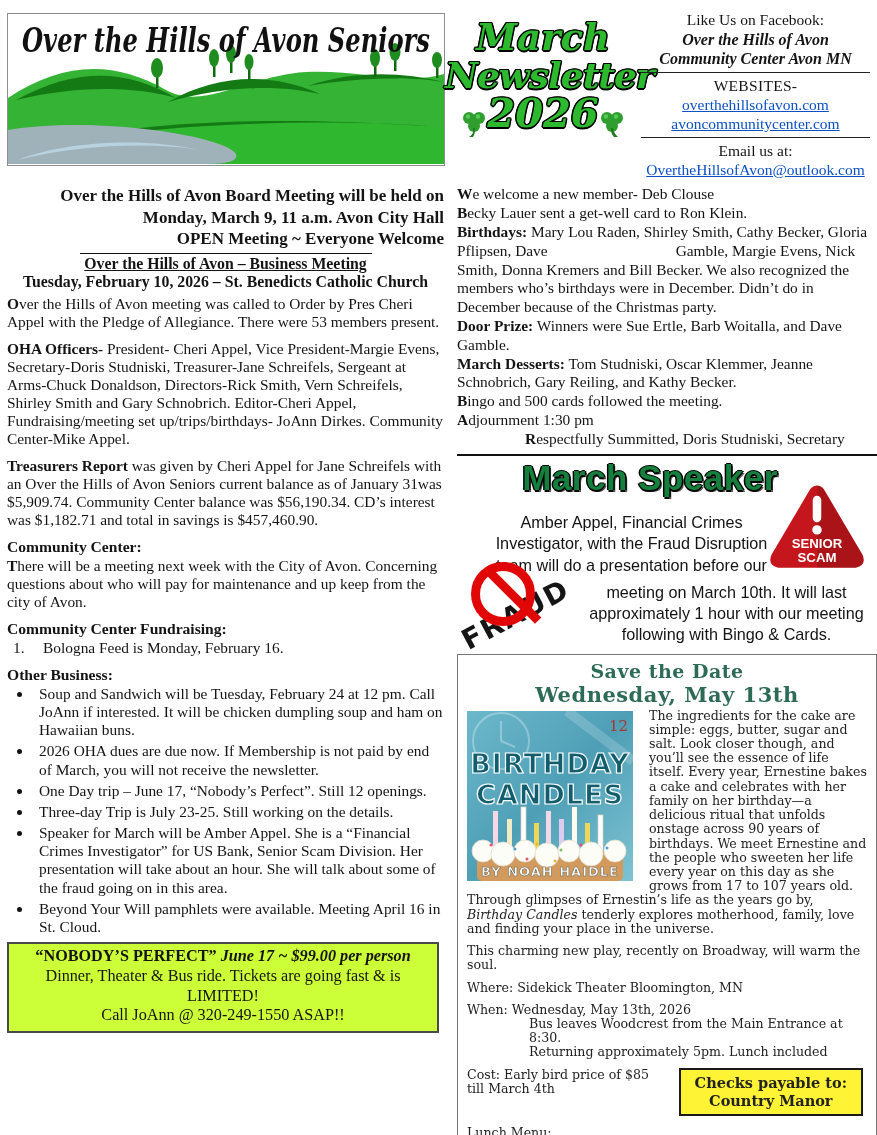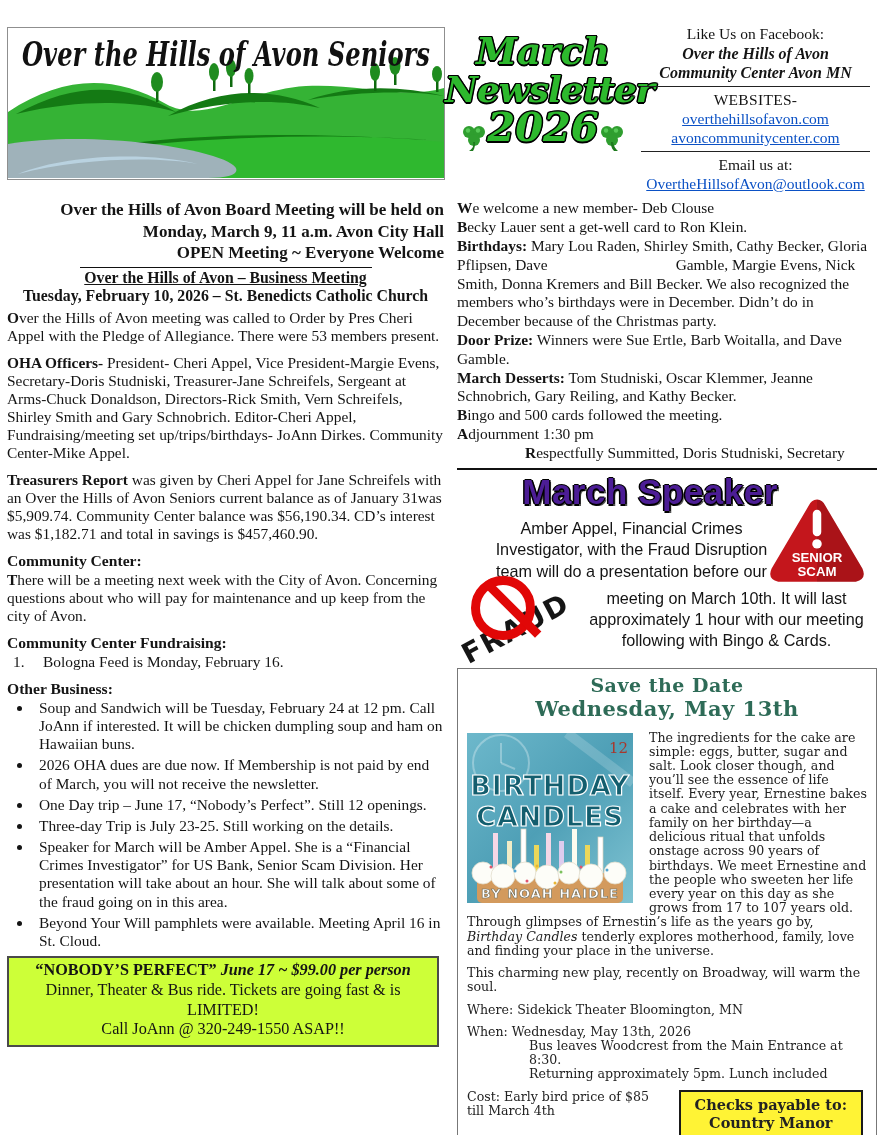--- a/index.html
+++ b/index.html
@@ -3,21 +3,21 @@
 <meta charset="utf-8">
 <style>
   * { box-sizing: border-box; margin: 0; padding: 0; }
   html,body { background:#fff; }
   body {
     width: 877px; height: 1135px;
     font-family: "Liberation Serif", serif;
     color: #141414;
     overflow: hidden;
   }
-  .page { position: relative; width: 877px; height: 1135px; padding: 19px 7px 0 7px; }
+  .page { position: relative; width: 877px; height: 1135px; padding: 5px 7px 0 7px; }
 
   
   .header { display: flex; align-items: flex-start; }
   .logo-box {
     width: 438px; height: 153px; margin-top: 8px;
     border: 1px solid #8f8f8f; background: #fff; flex: none;
   }
   .news-title {
     width: 196px; flex: none; text-align: center; padding-top: 14px;
     font-family: "DejaVu Serif", serif; font-style: italic; font-weight: bold;
@@ -65,43 +65,43 @@
   
   p.rbody { font-size: 15.4px; line-height: 1.22; margin-bottom: 0; }
   .gap-spacer { display: inline-block; width: 128px; }
   .mb6 { margin-bottom: 7px; }
   .respect { padding-left: 68px; }
   .right-rule { border: none; border-top: 2.2px solid #111; margin: 6px 0 2px 0; }
 
   .speaker { position: relative; height: 192px; font-family: "Liberation Sans", sans-serif; }
   .speaker-title {
     width: 330px; margin-left: 28px; text-align: center;
-    font-size: 35px; font-weight: bold; letter-spacing: .5px; color: #4c1d95;
+    font-size: 35px; font-weight: bold; letter-spacing: .5px; color: #15803d;
     text-shadow: -1.5px 0 #000, 1.5px 0 #000, 0 -1.5px #000, 0 1.5px #000, 2px 2px 0 #555;
-    margin-bottom: 6px;
+    margin-bottom: 14px;
   }
   .speaker-p1 { width: 305px; margin-left: 22px; text-align: center; font-size: 16.2px; line-height: 1.3; }
   .speaker-p2 { width: 295px; margin-left: 122px; text-align: center; font-size: 16.2px; line-height: 1.3; margin-top: 6px; }
   .scam-triangle { position: absolute; right: 8px; top: 24px; width: 104px; height: 92px; }
   .fraud { position: absolute; left: 0; top: 104px; width: 118px; height: 86px; }
   .fraud-word {
     position: absolute; left: 0px; top: 36px; transform: rotate(-28deg);
     font-family: "DejaVu Sans", sans-serif; font-weight: bold; font-size: 28px;
     letter-spacing: 2px; color: #151515;
   }
   .no-circle { position: absolute; left: 14px; top: 0px; width: 64px; height: 64px; border: 9px solid #e10707; border-radius: 50%; }
   .no-circle::after { content:""; position:absolute; left:-5px; top:19px; width:74px; height:9px; background:#e10707; transform:rotate(45deg); }
 
   
   .save-box {
     margin-top: 4px; border: 1.6px solid #777; padding: 6px 9px 8px 9px;
     font-family: "DejaVu Serif", serif; font-size: 12.6px; line-height: 1.13; color: #222;
   }
   .save-h1 { text-align: center; font-weight: bold; font-size: 19px; color: #2e6b57; letter-spacing: .5px; }
-  .save-h2 { text-align: center; font-weight: bold; font-size: 21px; color: #2e6b57; letter-spacing: .5px; margin-bottom: 10px; }
+  .save-h2 { text-align: center; font-weight: bold; font-size: 21px; color: #2e6b57; letter-spacing: .5px; margin-bottom: 2px; }
   .poster { float: left; width: 166px; height: 170px; margin: 2px 16px 4px 0; }
   .save-body { text-align: left; }
   .save-body .it { font-style: italic; }
   .save-p { margin-top: 8px; }
   .when-detail { padding-left: 62px; }
   .cost-wrap { margin-top: 8px; overflow: hidden; }
   .checks-box {
     float: right; background: #fff335; border: 2px solid #1a1a1a;
     text-align: center; font-weight: bold; font-size: 14.5px; line-height: 1.25;
     padding: 4px 14px; margin: 0 4px 4px 10px;

